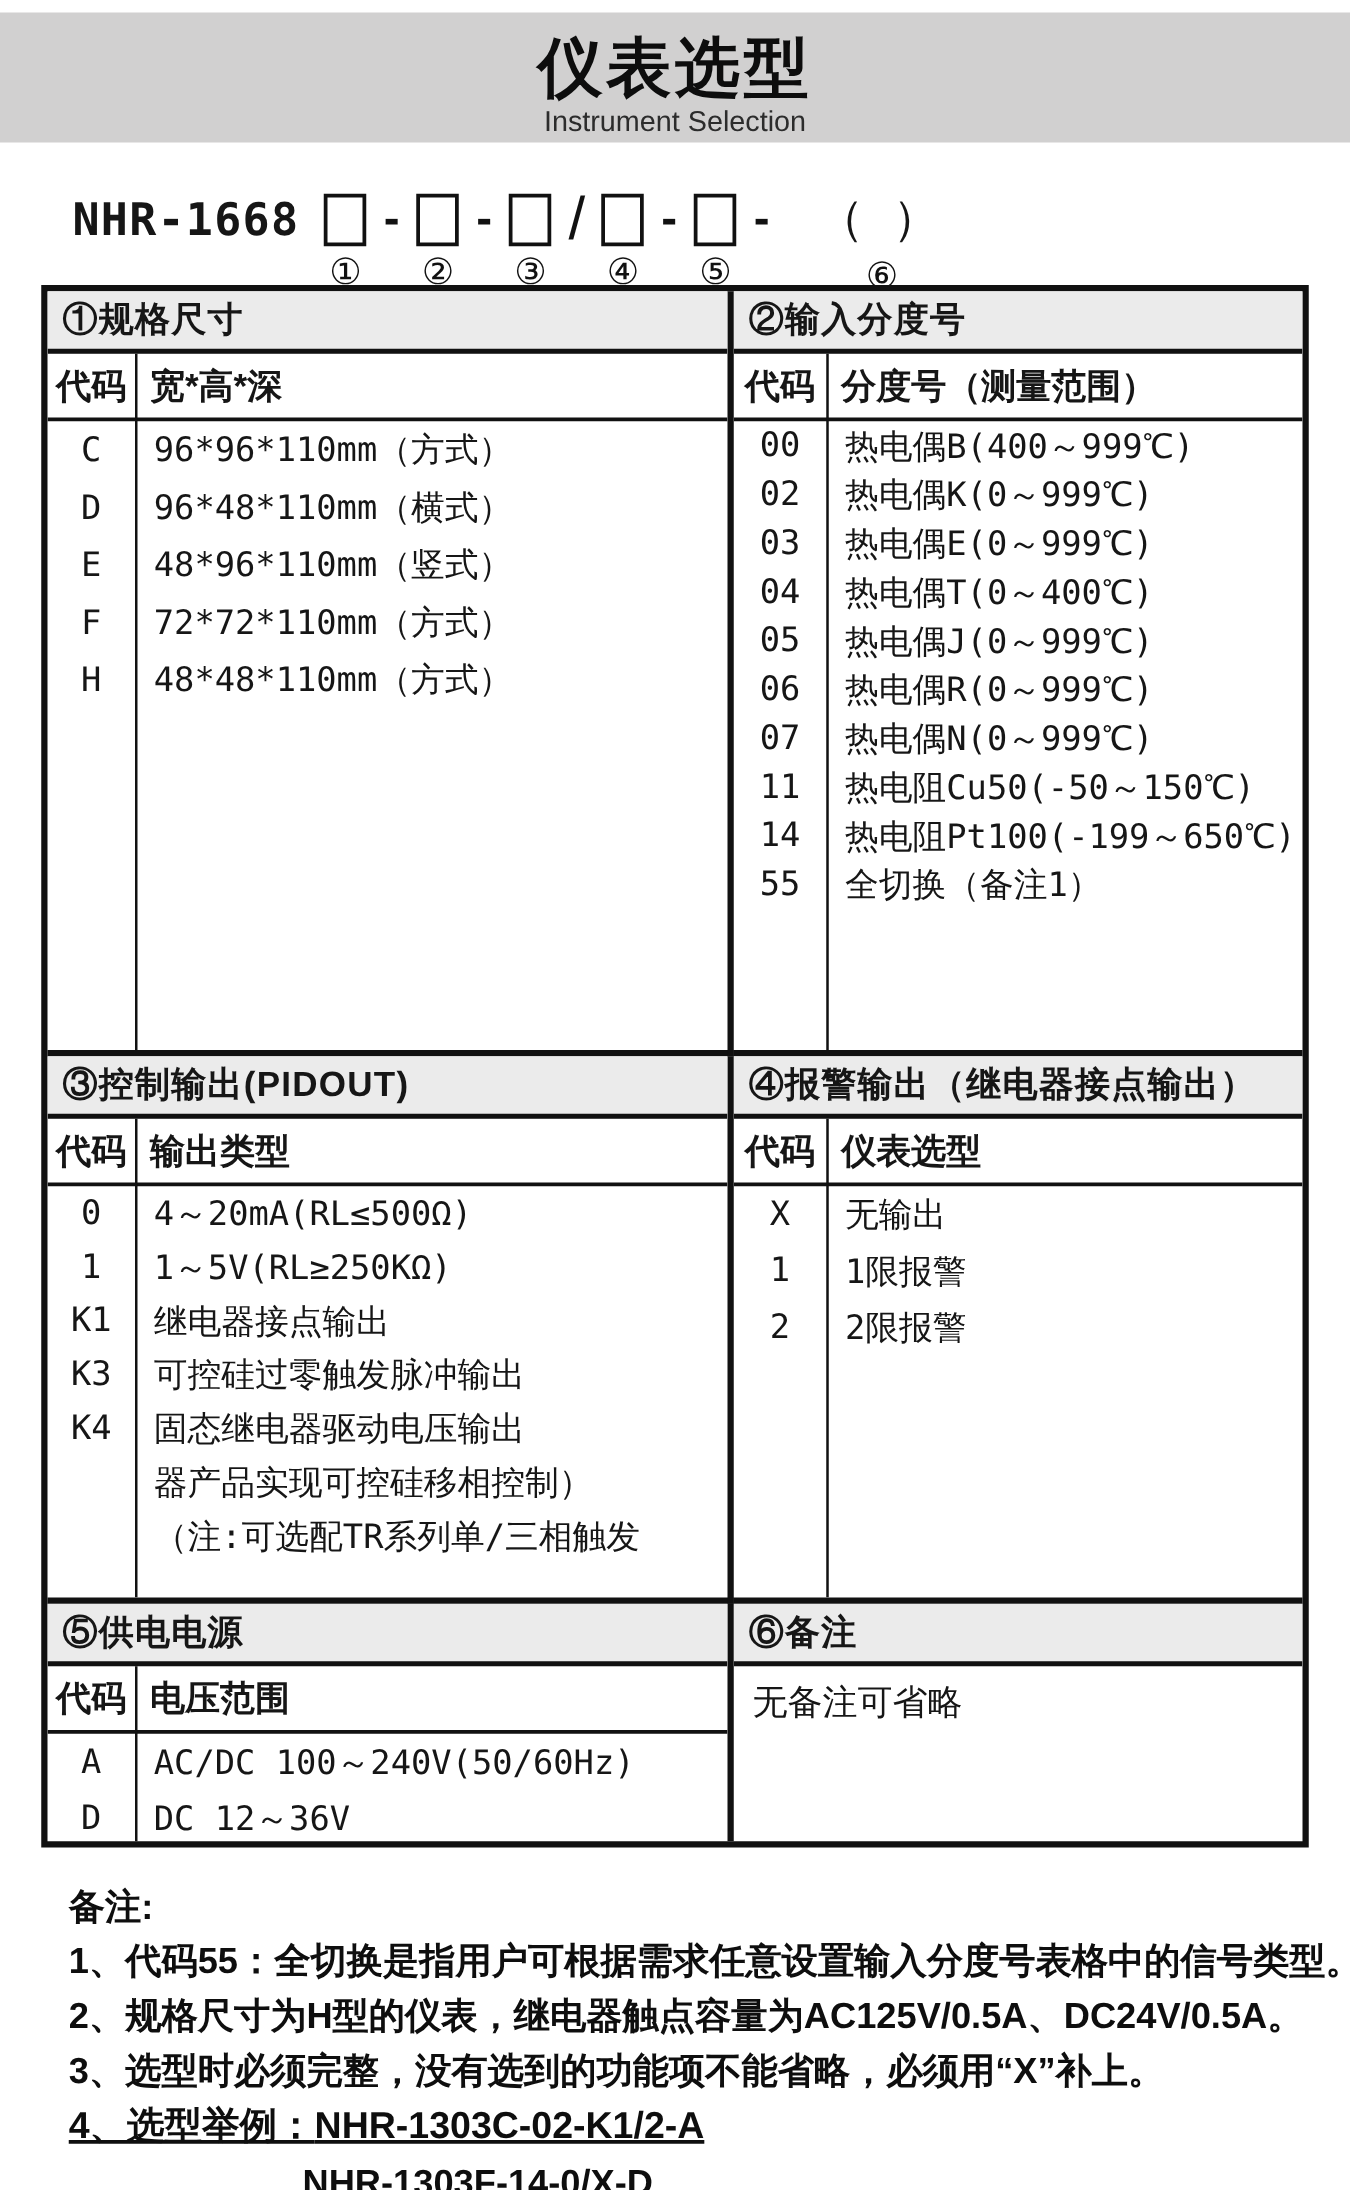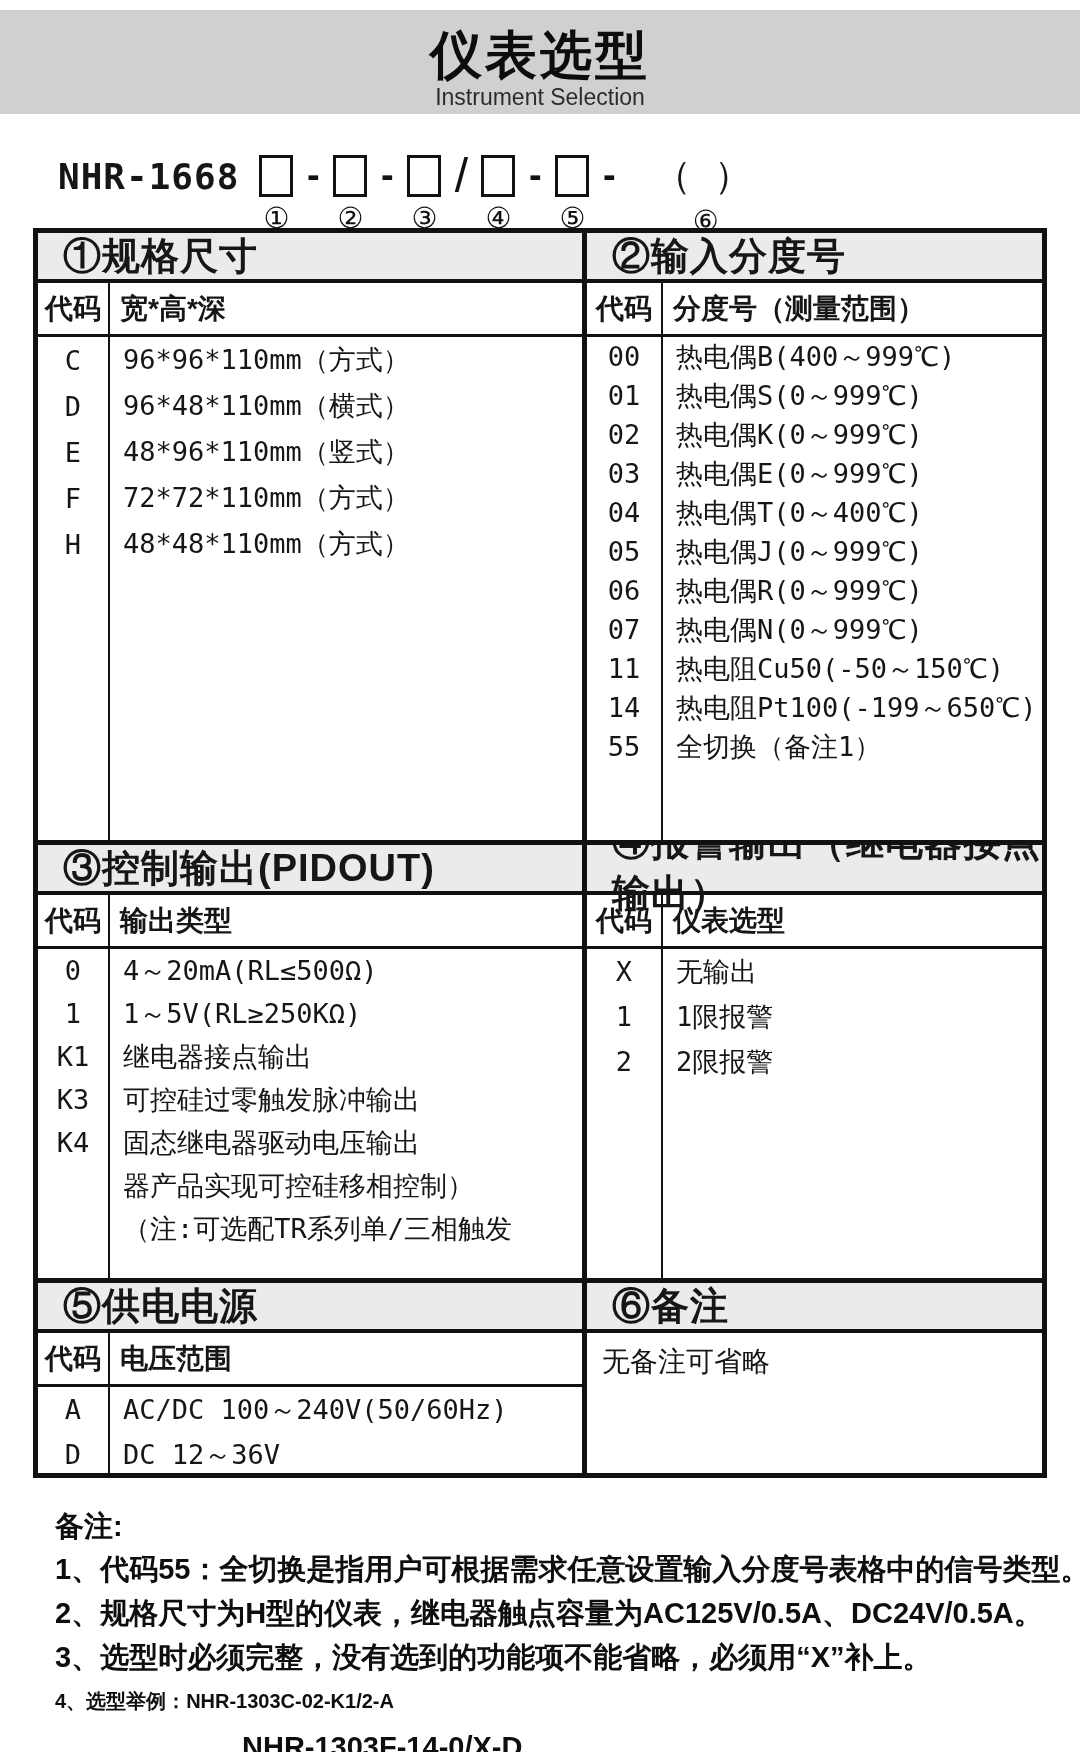--- a/index.html
+++ b/index.html
@@ -24,22 +24,22 @@
   .parens{font-size:38px;line-height:50px;letter-spacing:6px;white-space:nowrap;}
 
   
   .tbl{position:absolute;left:33px;top:228px;width:1014px;height:1250px;border:5px solid #111;box-sizing:border-box;
        display:grid;grid-template-columns:549px 1fr;grid-template-rows:612px 438px 1fr;}
   .cell{box-sizing:border-box;display:flex;flex-direction:column;overflow:hidden;}
   .cell.cleft{border-right:5px solid #111;}
   .cell.band1,.cell.band2{border-bottom:5px solid #111;}
 
   .sec-head{height:50px;flex:0 0 50px;background:#ebebeb;border-bottom:4px solid #111;
-            display:flex;align-items:center;padding-left:25px;box-sizing:border-box;
-            font-size:38px;font-weight:700;letter-spacing:1px;}
+            display:flex;align-items:center;padding-left:12px;box-sizing:border-box;
+            font-size:28px;font-weight:700;letter-spacing:1px;}
   .sec-body{flex:1;position:relative;}
   .vline{position:absolute;top:0;bottom:0;width:2px;background:#111;}
   .v70{left:70px;} .v74{left:74px;}
 
   .hdr-row{display:flex;align-items:center;height:54px;border-bottom:3px solid #111;box-sizing:border-box;
            font-size:28px;font-weight:700;}
   .code-w{flex:0 0 70px;text-align:center;}
   .code-w2{flex:0 0 74px;text-align:center;}
   .val-pad{padding-left:12px;}
 
@@ -54,21 +54,21 @@
   .rows .code-cell{text-align:center;}
   .rows .val-cell{padding-left:15px;white-space:nowrap;}
 
   .remark-body{padding:10px 0 0 15px;font-size:28px;
                font-family:"DejaVu Sans Mono","Liberation Sans",monospace;}
 
   
   .notes{position:absolute;left:55px;top:1506px;width:995px;font-weight:700;color:#0e0e0e;}
   .notes-title{font-size:29px;line-height:40px;}
   .note-item{font-size:29px;line-height:42px;margin-top:2px;white-space:nowrap;}
-  .example-line{display:flex;font-size:20px;line-height:42px;margin-top:2px;}
+  .example-line{display:flex;font-size:30px;line-height:42px;margin-top:2px;text-decoration:underline;}
   .example-model2{font-size:29px;line-height:42px;margin-top:4px;padding-left:187px;}
 </style>
 </head>
 <body>
 
 <div id="page">
 
   <div class="top-band">
     <div class="page-title">仪表选型</div>
     <div class="page-subtitle">Instrument Selection</div>
@@ -152,24 +152,20 @@
           <div class="code-w2">代码</div>
           <div class="val-pad">分度号（测量范围）</div>
         </div>
         <div class="rows input">
 
         <div class="drow">
             <div class="code-cell code-w2">00</div>
             <div class="val-cell">热电偶B(400～999℃)</div>
           </div>
             <div class="drow">
-            <div class="code-cell code-w2">01</div>
-            <div class="val-cell">热电偶S(0～999℃)</div>
-          </div>
-            <div class="drow">
             <div class="code-cell code-w2">02</div>
             <div class="val-cell">热电偶K(0～999℃)</div>
           </div>
             <div class="drow">
             <div class="code-cell code-w2">03</div>
             <div class="val-cell">热电偶E(0～999℃)</div>
           </div>
             <div class="drow">
             <div class="code-cell code-w2">04</div>
             <div class="val-cell">热电偶T(0～400℃)</div>

